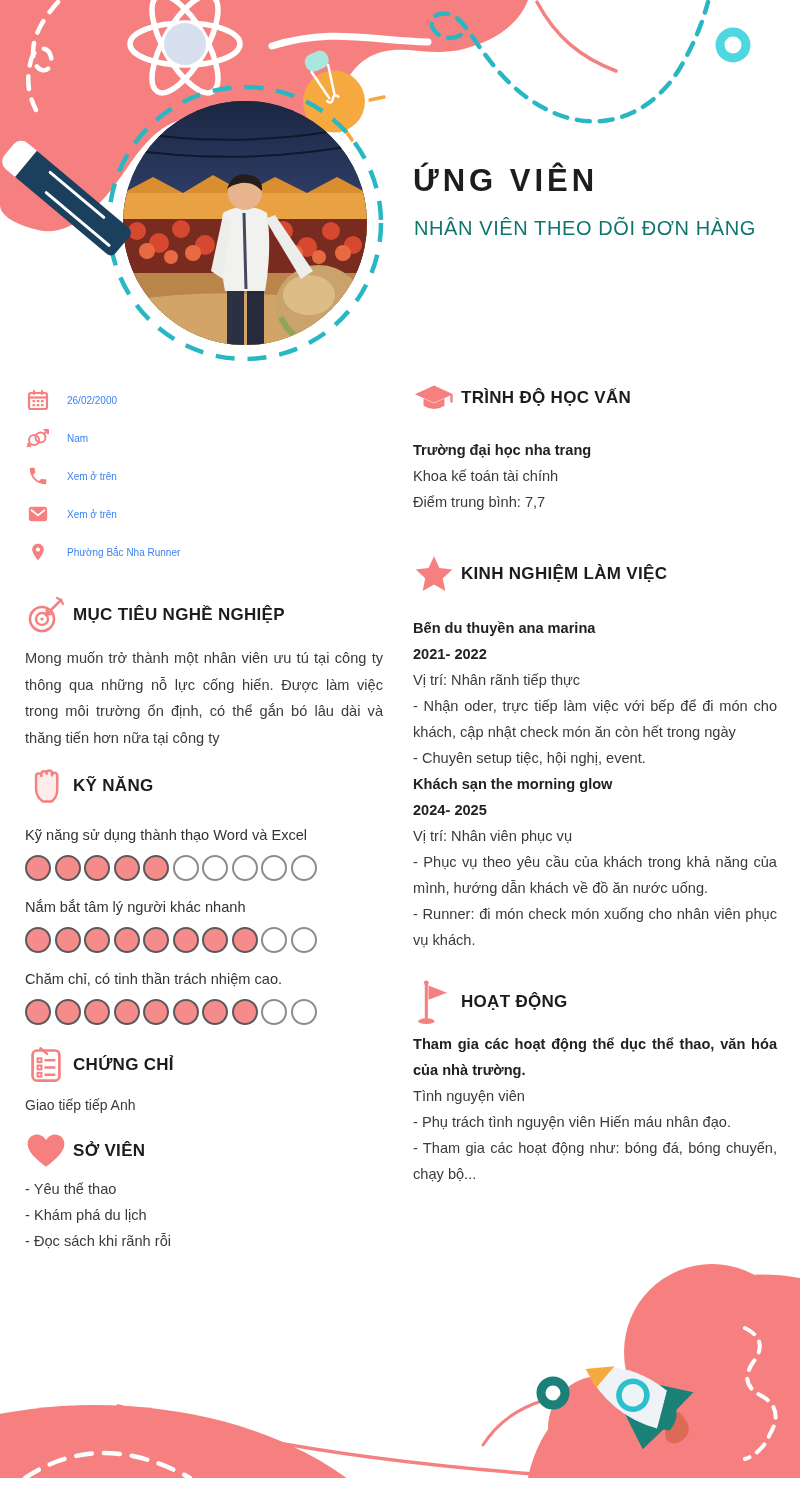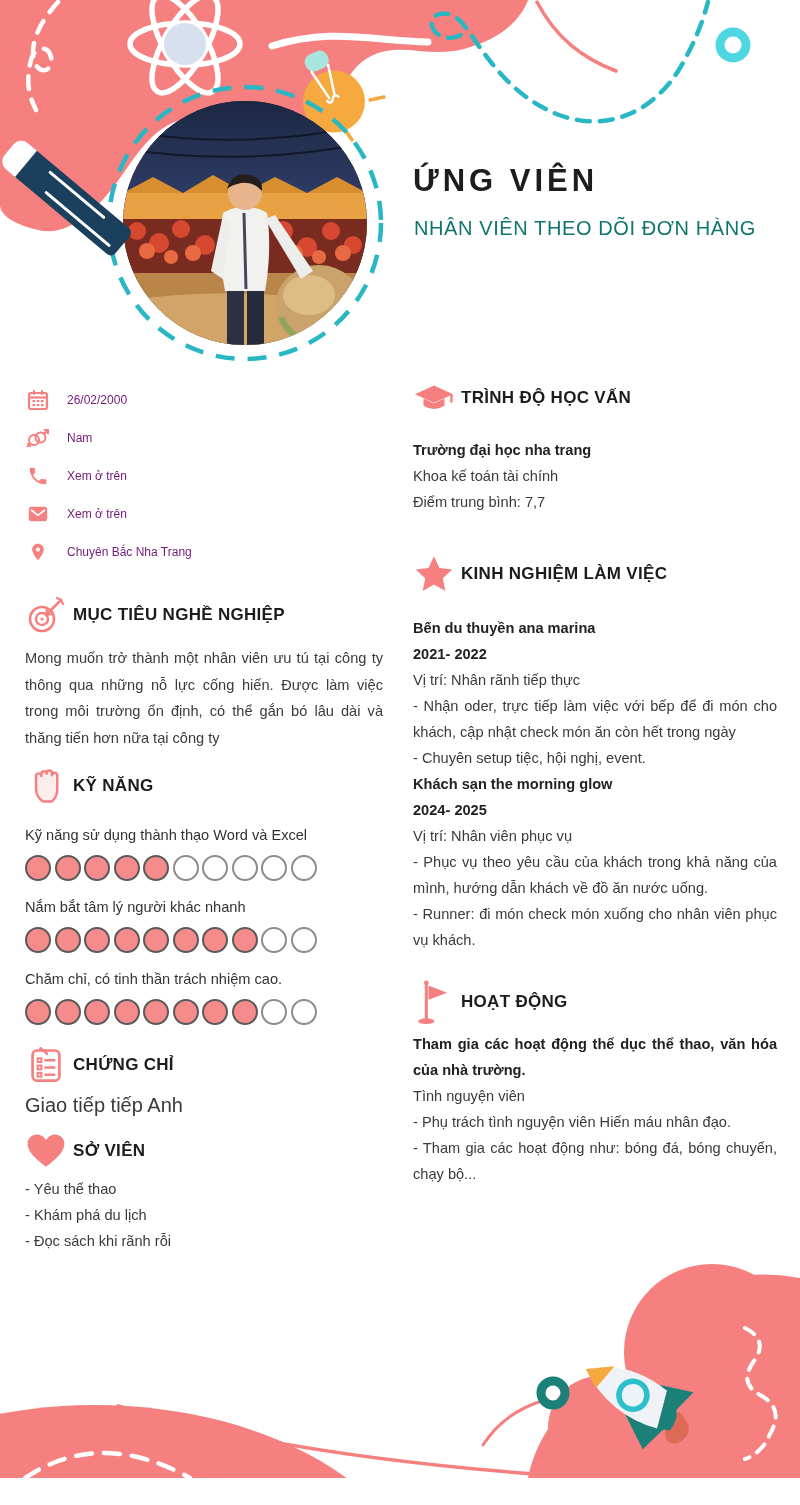--- a/index.html
+++ b/index.html
@@ -14,34 +14,34 @@
 
   
   .photo{left:123px;top:101px;width:244px;height:244px;border-radius:50%;overflow:hidden;background:#222;}
 
   
   .col-left{left:25px;top:381px;width:358px;}
   .col-right{left:413px;top:381px;width:364px;}
 
   .info-row{display:flex;align-items:center;gap:17px;height:38px;}
   .info-row .ic{width:25px;display:flex;justify-content:center;}
-  .info-row span{font-size:12px;color:#701a75;}
+  .info-row span{font-size:10px;color:#3b82f6;}
 
   .sec-head{display:flex;align-items:center;gap:6px;margin-top:24px;}
   .sec-head h2{margin:0;font-size:17px;font-weight:700;color:#1c1c1c;letter-spacing:.3px;}
   .sec-head .ic{width:42px;display:flex;justify-content:center;}
 
   .para{margin:10px 0 0 0;font-size:14.6px;line-height:26.5px;color:#3a3a3a;text-align:justify;}
 
   .skill-label{margin-top:15px;font-size:14.6px;color:#333;line-height:22px;}
   .dots{display:flex;gap:3.5px;margin-top:9px;}
   .dot{width:26px;height:26px;border-radius:50%;box-sizing:border-box;border:2px solid #8c8c8c;background:#fff;}
   .dot.filled{background:#F58B8B;border-color:#5a5a5a;}
 
-  .plain{margin:8px 0 0 0;font-size:20px;line-height:26px;color:#3a3a3a;}
+  .plain{margin:8px 0 0 0;font-size:14px;line-height:26px;color:#3a3a3a;}
   .hobby{margin:0;font-size:14.6px;line-height:26px;color:#3a3a3a;}
 
   .r-block p{margin:0;font-size:14.6px;line-height:26px;color:#3a3a3a;}
   .r-block .b{font-weight:700;color:#222;}
   .r-block .just{text-align:justify;}
   .edu{margin-top:22px;}
   .job1{margin-top:22px;}
   .job2{}
   .act{margin-top:6px;}
   .mt-exp{margin-top:40px;}
@@ -187,21 +187,21 @@
     </span>
     <span>Xem ở trên</span>
   </div>
 
   <div class="info-row">
     <span class="ic">
       <svg width="20" height="22" viewBox="0 0 24 24" fill="#F5807F">
         <path d="M12 2C8.13 2 5 5.13 5 9c0 5.25 7 13 7 13s7-7.75 7-13c0-3.87-3.13-7-7-7zm0 9.5c-1.38 0-2.5-1.12-2.5-2.5S10.62 6.5 12 6.5s2.5 1.12 2.5 2.5-1.12 2.5-2.5 2.5z"></path>
       </svg>
     </span>
-    <span>Chuyên Bắc Nha Trang</span>
+    <span>Phường Bắc Nha Runner</span>
   </div>
 
   <div class="sec-head">
     <span class="ic">
       <svg width="40" height="40" viewBox="0 0 40 40" fill="none" stroke="#F5807F" stroke-linecap="round">
         <circle cx="16" cy="24" r="12" stroke-width="2.6"></circle>
         <circle cx="16" cy="24" r="6" stroke-width="2.4"></circle>
         <circle cx="16" cy="24" r="1.6" fill="#F5807F" stroke="none"></circle>
         <path d="M20,20 L35,5" stroke-width="2.6"></path>
         <path d="M31,3 l4,2 M37,9 l-2,-4 M20,20 l6,-1 M20,20 l1,-6" stroke-width="2.2"></path>

